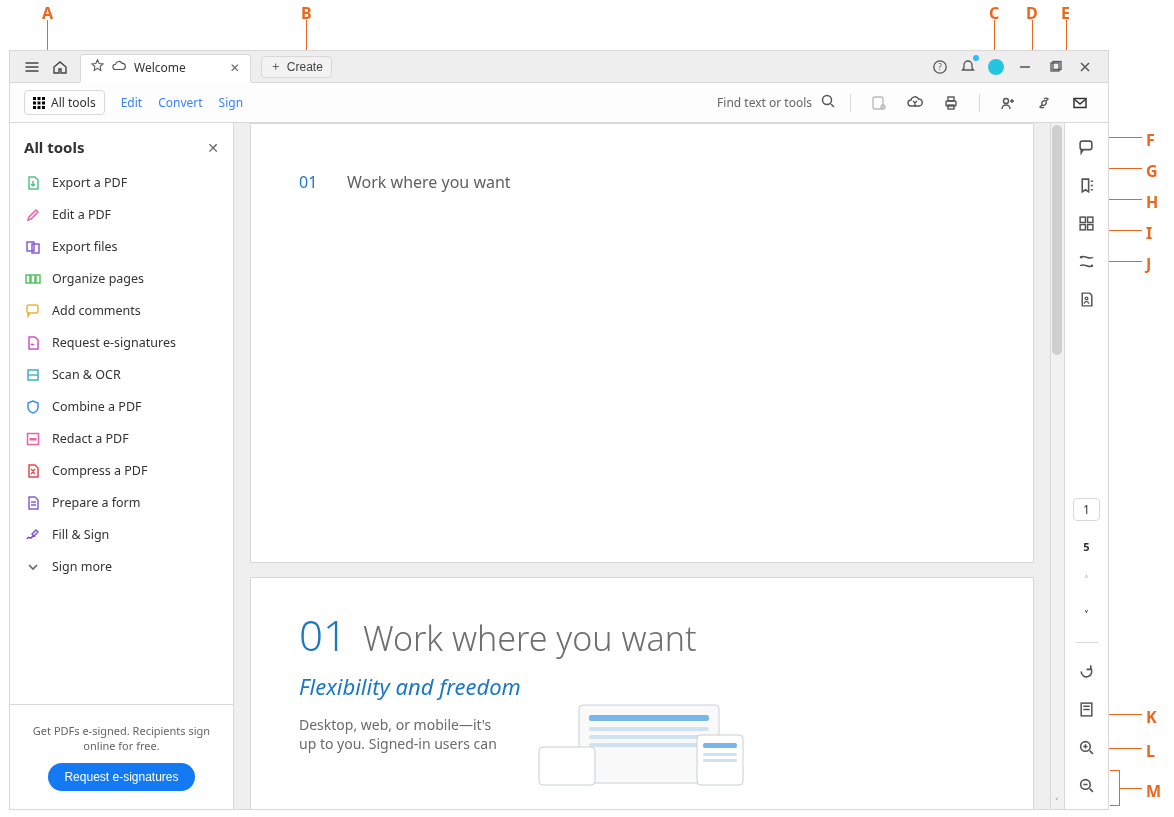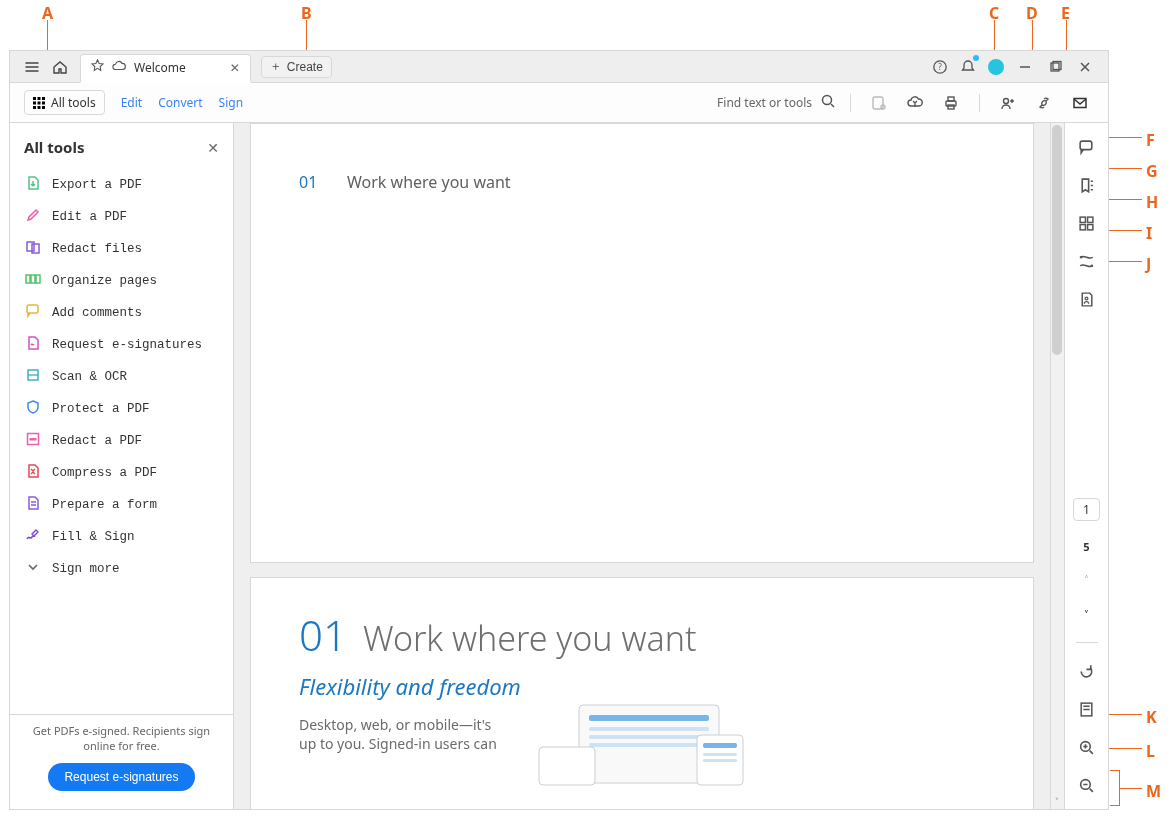--- a/index.html
+++ b/index.html
@@ -23,24 +23,24 @@
   .search-area{display:flex;align-items:center;gap:8px;color:#666;}
   .search-area span{font-size:12px;}
   .sep{width:1px;height:18px;background:var(--border);margin:0 6px;}
   
   .body{flex:1;display:flex;overflow:hidden;position:relative;}
   .sidebar{width:224px;border-right:1px solid var(--border);display:flex;flex-direction:column;background:#fff;}
   .sidebar-head{display:flex;align-items:center;justify-content:space-between;padding:14px 14px 6px 14px;}
   .sidebar-head h2{margin:0;font-size:15px;font-weight:700;}
   .close-x{color:#666;cursor:pointer;font-size:14px;}
   .tool-list{padding:4px 0;}
-  .tool-item{display:flex;align-items:flex-end;gap:10px;padding:7px 14px;font-size:12.5px;cursor:pointer;font-family:Liberation Mono, monospace;}
+  .tool-item{display:flex;align-items:flex-start;gap:10px;padding:7px 14px;font-size:12.5px;cursor:pointer;}
   .tool-ic{width:18px;height:18px;display:inline-flex;align-items:center;justify-content:center;}
   .tool-ic svg{width:16px;height:16px;}
-  .sidebar-footer{margin-top:auto;border-top:1px solid var(--border);padding:8px 14px 18px;text-align:center;}
+  .sidebar-footer{margin-top:auto;border-top:1px solid var(--border);padding:18px 14px 18px;text-align:center;}
   .sidebar-footer p{font-size:11px;color:#666;margin:0 0 10px;}
   .primary-btn{background:#147af3;color:#fff;border:none;border-radius:16px;padding:7px 16px;font-size:12px;cursor:pointer;}
   
   .floatbar{position:absolute;left:232px;top:6px;width:34px;border:1px solid var(--border);border-radius:8px;background:#fff;display:flex;flex-direction:column;gap:4px;padding:5px 3px;box-shadow:0 1px 2px rgba(0,0,0,.08);} 
   .fb-btn{width:28px;height:28px;display:flex;align-items:center;justify-content:center;border-radius:4px;cursor:pointer;color:#333;}
   .fb-btn.selected{background:#2a7de1;color:#fff;}
   
   .doc-area{flex:1;position:relative;background:#efefef;overflow:hidden;}
   .doc-scroll{position:absolute;inset:0 14px 0 0;overflow:hidden;}
   .scrollbar-track{position:absolute;right:0;top:0;bottom:0;width:14px;background:#f1f1f1;border-left:1px solid var(--border);} 
@@ -266,21 +266,21 @@
               </span>
               <span>Edit a PDF</span>
             </div>
             <div class="tool-item">
               <span class="tool-ic">
                 <svg viewBox="0 0 16 16">
                   <rect x="2" y="3" width="7" height="9" fill="none" stroke="#8a5cd6" stroke-width="1.5"></rect>
                   <rect x="7" y="5" width="7" height="9" fill="none" stroke="#8a5cd6" stroke-width="1.5"></rect>
                 </svg>
               </span>
-              <span>Redact files</span>
+              <span>Export files</span>
             </div>
             <div class="tool-item">
               <span class="tool-ic">
                 <svg viewBox="0 0 16 16">
                   <rect x="1" y="4" width="4" height="8" fill="none" stroke="#4abf5f" stroke-width="1.4"></rect>
                   <rect x="6" y="4" width="4" height="8" fill="none" stroke="#4abf5f" stroke-width="1.4"></rect>
                   <rect x="11" y="4" width="4" height="8" fill="none" stroke="#4abf5f" stroke-width="1.4"></rect>
                 </svg>
               </span>
               <span>Organize pages</span>
@@ -311,21 +311,21 @@
                 </svg>
               </span>
               <span>Scan &amp; OCR</span>
             </div>
             <div class="tool-item">
               <span class="tool-ic">
                 <svg viewBox="0 0 16 16">
                   <path d="M8 2l5 2v4c0 3-2 5-5 6-3-1-5-3-5-6V4z" fill="none" stroke="#3f8ce8" stroke-width="1.5"></path>
                 </svg>
               </span>
-              <span>Protect a PDF</span>
+              <span>Combine a PDF</span>
             </div>
             <div class="tool-item">
               <span class="tool-ic">
                 <svg viewBox="0 0 16 16">
                   <rect x="2.5" y="2.5" width="11" height="11" fill="none" stroke="#e763a9" stroke-width="1.5"></rect>
                   <rect x="4.5" y="7" width="7" height="2.5" fill="#e763a9"></rect>
                 </svg>
               </span>
               <span>Redact a PDF</span>
             </div>

